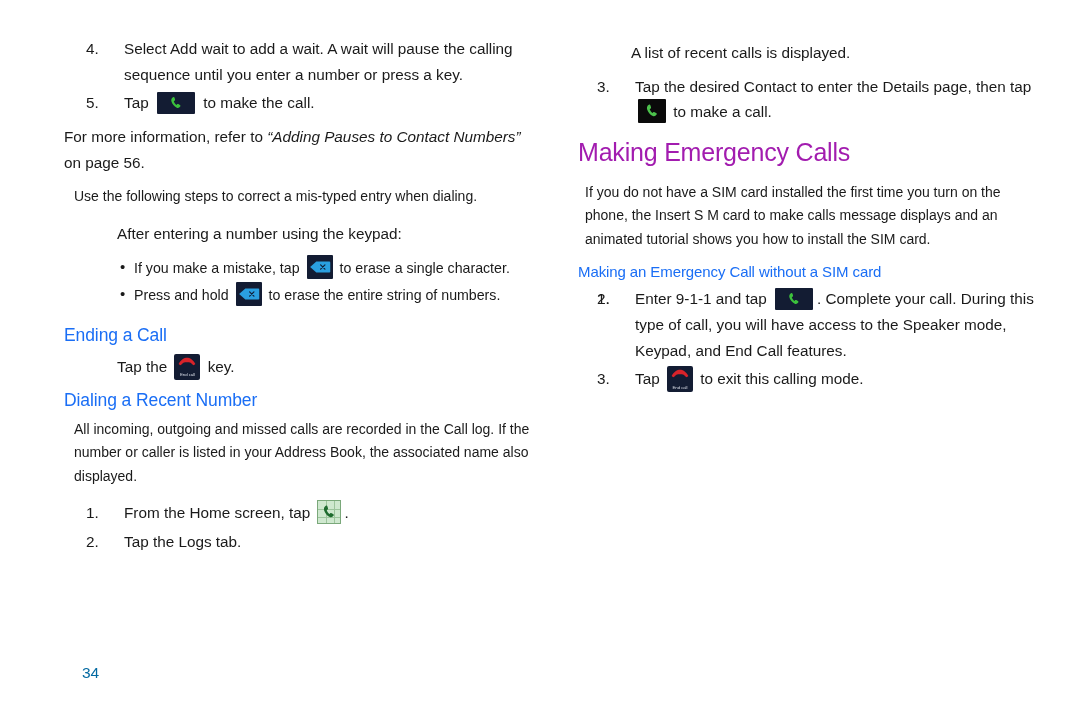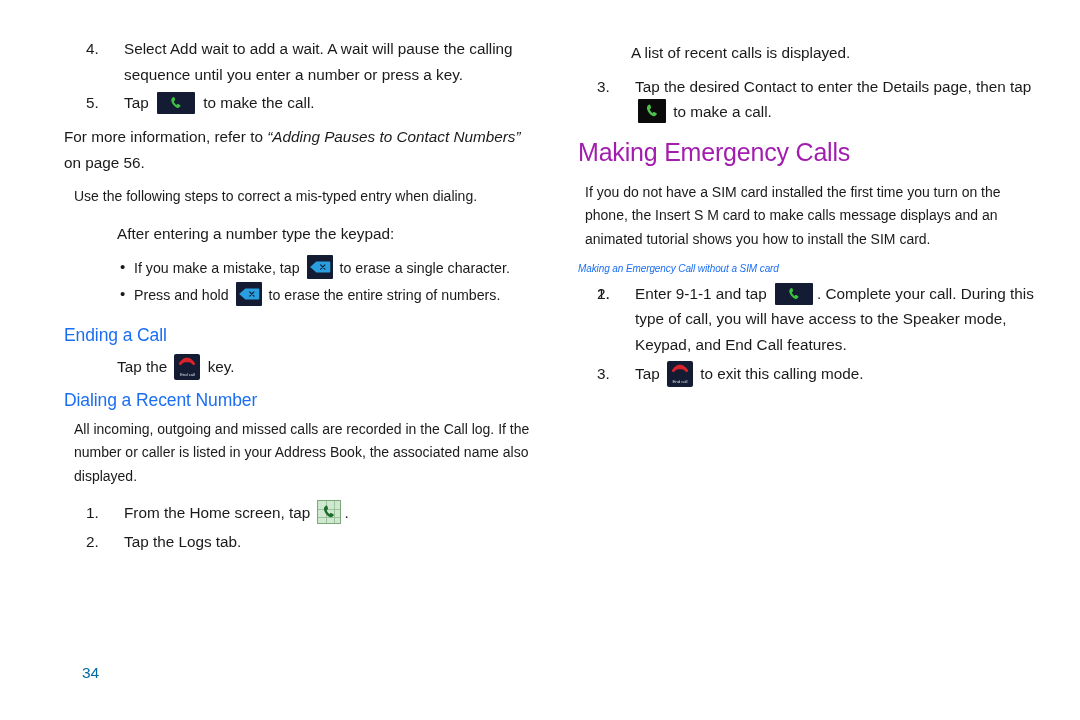--- a/index.html
+++ b/index.html
@@ -35,26 +35,25 @@
   h2.sub-title {
     color: #1a6ef5;
     font-size: 17.5px;
     font-weight: 400;
     margin: 9px 0 8px 2px;
     letter-spacing: -0.1px;
     line-height: 1.15;
   }
   h3.minor-title {
     color: #1a6ef5;
-    font-size: 10px;
+    font-size: 15px;
     font-weight: 400;
     margin: 8px 0 6px 5px;
     letter-spacing: -0.1px;
     line-height: 1.15;
-    font-style: italic;
   }
 
   p.para {
     font-size: 14px;
     line-height: 1.68;
     margin: 6px 0 12px 12px;
   }
   p.para-indent {
     font-size: 15.3px;
     line-height: 1.68;
@@ -201,21 +200,21 @@
               <path d="M7.2 2.6c1.3-.5 2.2 0 2.5 1.1l.8 2.7c.3 1-.1 1.7-.9 2.1l-1.1.6c.5 2.2 2.2 4.6 4.3 6l.8-1c.6-.7 1.3-.9 2.2-.4l2.4 1.4c1 .6 1.2 1.6.5 2.6-1.4 2-3.3 2.6-5.5 1.7-3.9-1.6-7.5-6-8.6-10.2-.6-2.5.1-5.2 2.6-6.6z" fill="#3cc13c"></path>
             </svg></span><span> to make the call.</span>
       </li>
     </ol>
 
     <div class="note">
       <span>For more information, refer to </span><span class="ital">“Adding Pauses to Contact Numbers”</span><span> on page 56.</span>
     </div>
 
     <p class="para">Use the following steps to correct a mis-typed entry when dialing.</p>
-    <p class="para-indent">After entering a number type the keypad:</p>
+    <p class="para-indent">After entering a number using the keypad:</p>
 
     <ul class="bullist">
       <li>
         <span class="dot">•</span>
         <span>If you make a mistake, tap </span><span class="ic ic-backspace"><svg class="handset" width="21" height="13" viewBox="0 0 34 20">
               <path d="M11 1h21a2 2 0 0 1 2 2v14a2 2 0 0 1-2 2H11L1 10z" fill="#2a9fe0"></path>
               <path d="M18 6.5l7 7M25 6.5l-7 7" stroke="#10203a" stroke-width="2" stroke-linecap="round"></path>
             </svg></span><span> to erase a single character.</span>
       </li>
       <li>

